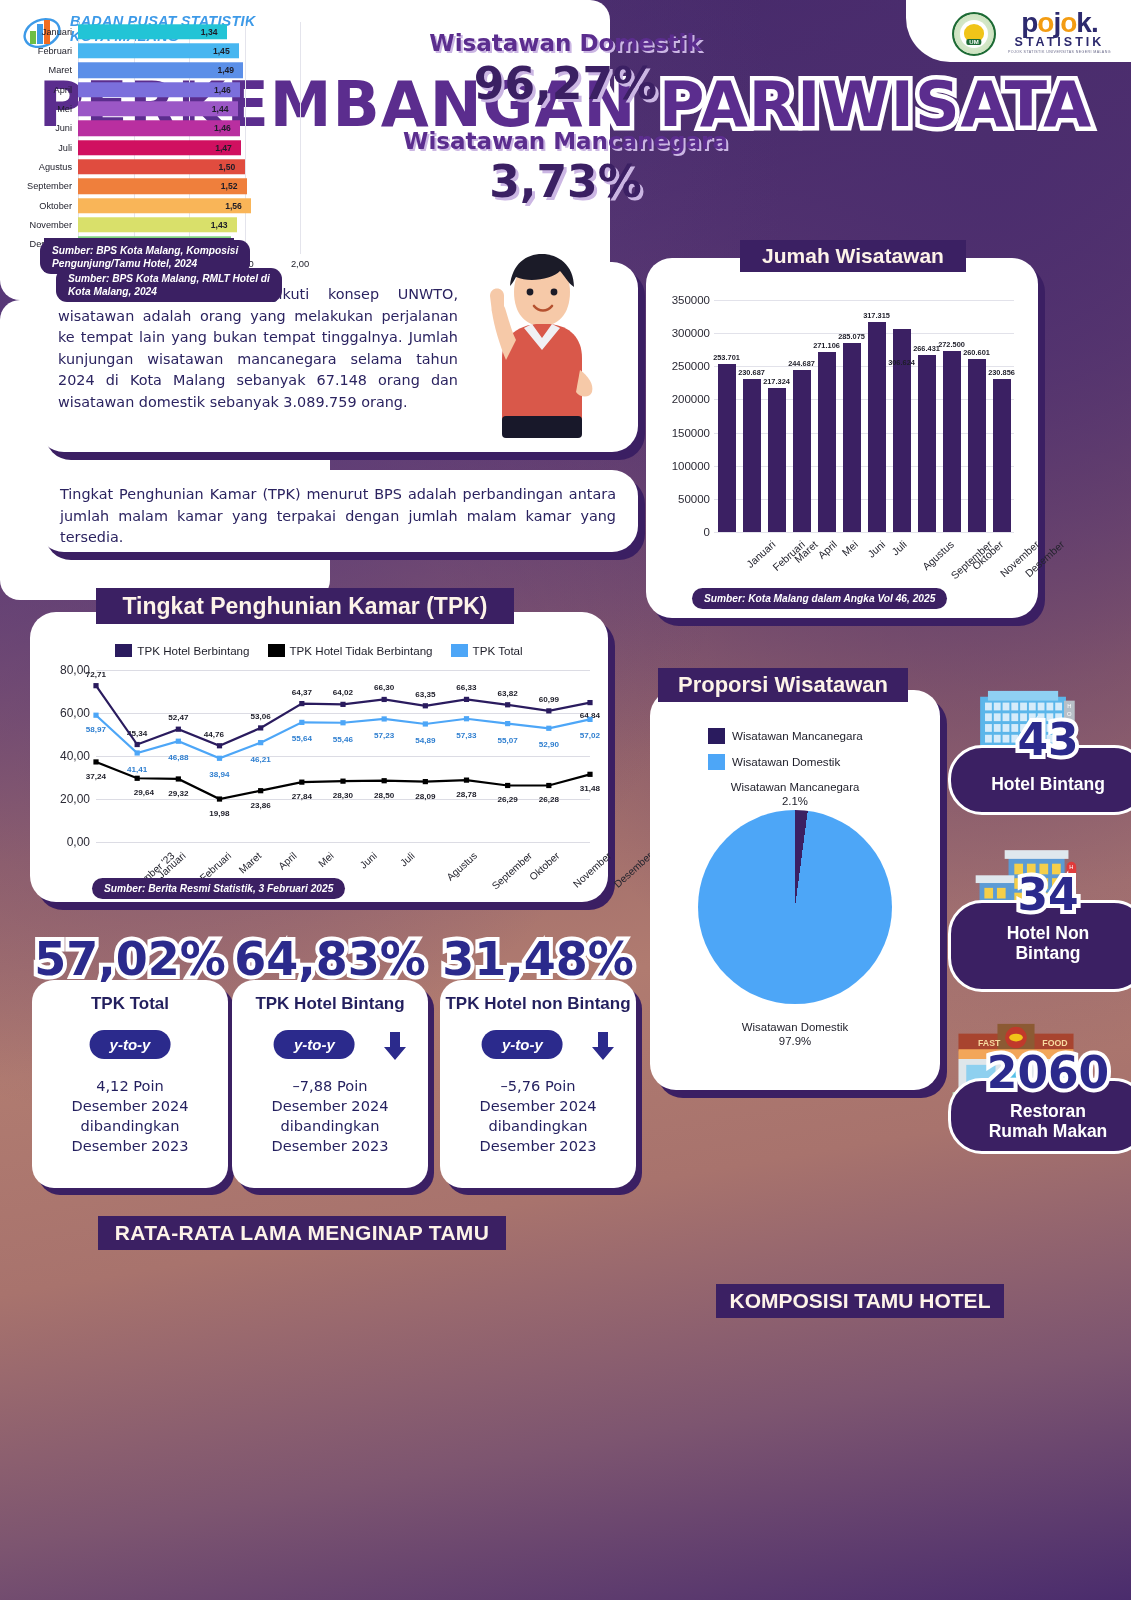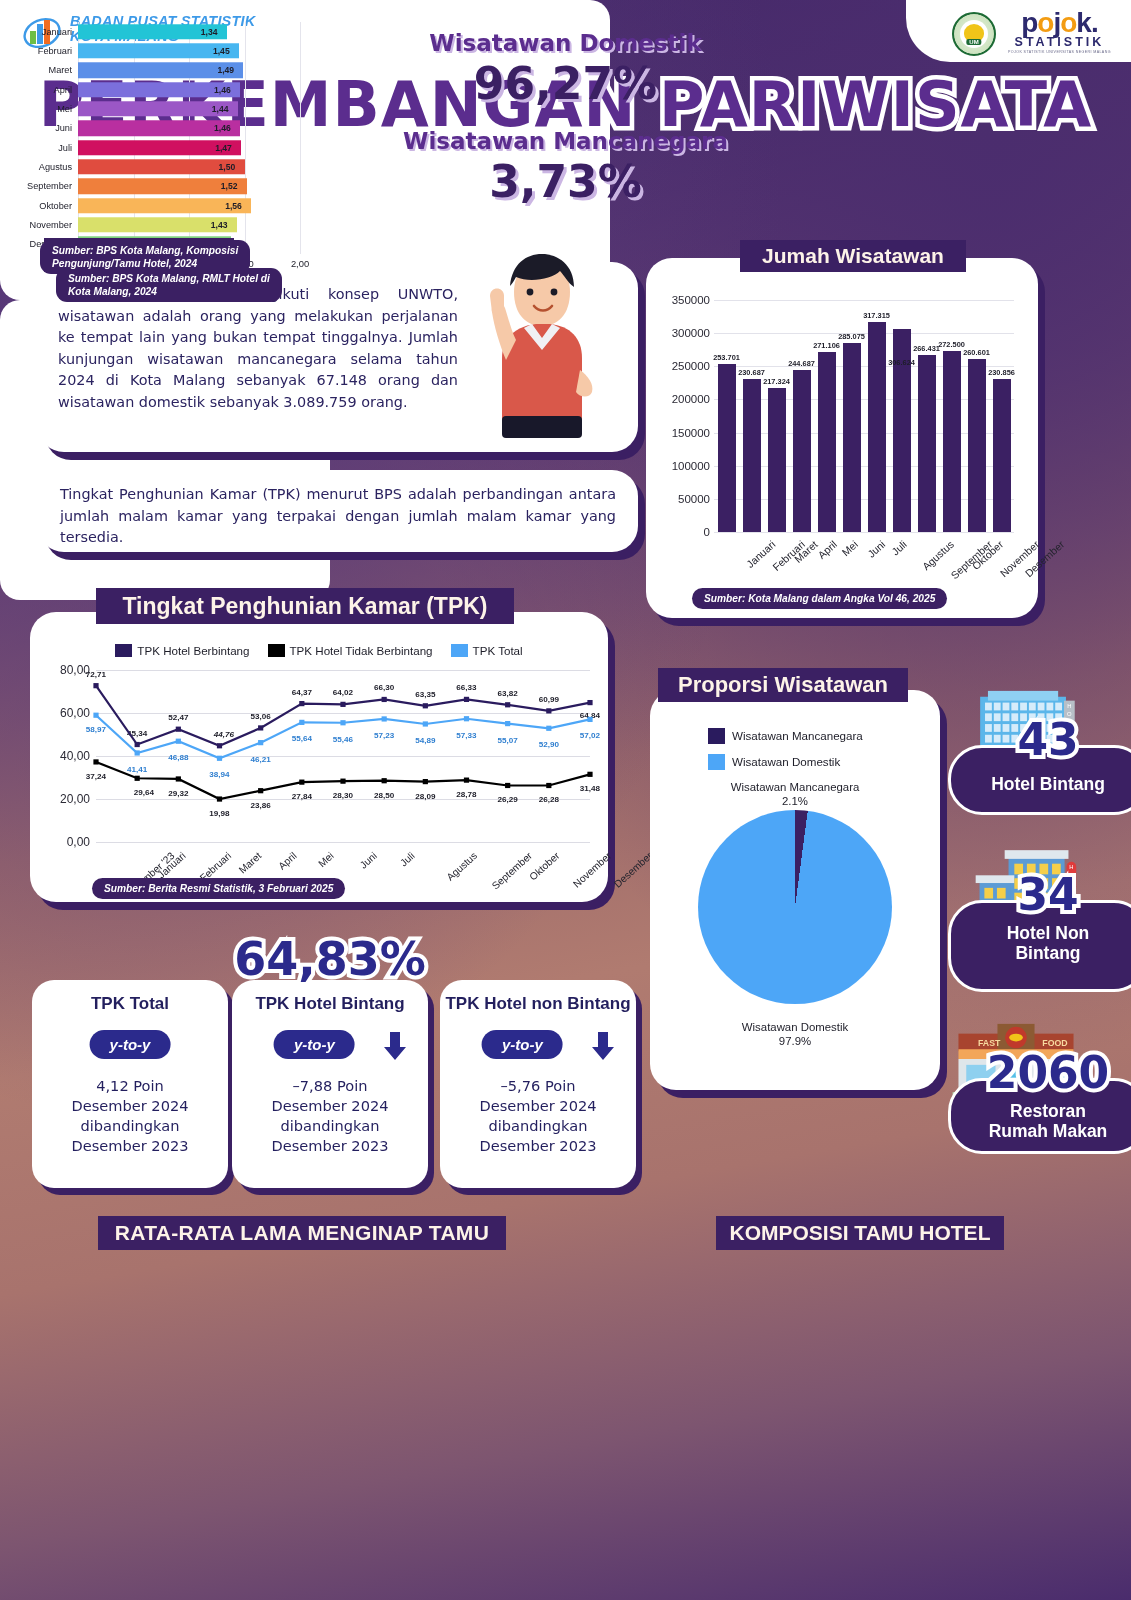--- a/index.html
+++ b/index.html
@@ -111,21 +111,21 @@
   .rl-name{position:absolute;right:100%;padding-right:6px;transform:translateY(-50%);font-size:9.2px;color:#1d1d28;white-space:nowrap;}
   .rl-bar{position:absolute;left:0;transform:translateY(-50%);}
   .rl-val{position:absolute;transform:translateY(-50%);font-size:8.6px;font-weight:bold;color:#1d1d28;}
   .rl-vgrid{position:absolute;top:0;bottom:0;width:1px;background:#e4e4ec;}
   .rl-xtick{position:absolute;transform:translateX(-50%);font-size:9.4px;color:#1d1d28;}
   #rl-text{position:absolute;left:330px;top:44px;width:262px;text-align:center;font-size:14.7px;line-height:22px;
     color:#2b2360;font-family:"DejaVu Sans",sans-serif;}
 
   
   #kt-card{left:716px;top:1240px;width:330px;height:300px;background:#fff;border-radius:20px;}
-  #kt-ribbon{left:716px;top:1216px;width:288px;height:34px;font-size:21px;}
+  #kt-ribbon{left:716px;top:1284px;width:288px;height:34px;font-size:21px;}
   .kt-head{position:absolute;width:100%;text-align:center;font-family:"DejaVu Sans",sans-serif;font-weight:bold;
     font-size:23px;color:#5b2d8e;text-shadow:2px 2px 0 #cbb6e3;}
   .kt-big{position:absolute;width:100%;text-align:center;font-family:"DejaVu Sans",sans-serif;font-weight:bold;
     font-size:44px;color:#3b2063;text-shadow:3px 3px 0 #cbb6e3;}
 </style>
 </head>
 <body>
 
 <div id="hdr-left-plate"></div>
 <div id="hdr-right-plate"></div>
@@ -265,21 +265,21 @@
       <div class="tpk-ytick" style="top: 129px;">20,00</div>
       <div class="tpk-grid" style="top: 86px;"></div>
       <div class="tpk-ytick" style="top: 86px;">40,00</div>
       <div class="tpk-grid" style="top: 43px;"></div>
       <div class="tpk-ytick" style="top: 43px;">60,00</div>
       <div class="tpk-grid" style="top: 0px;"></div>
       <div class="tpk-ytick" style="top: 0px; margin-left: 40px;">80,00</div>
       <div class="tpk-lbl" style="left: 0px; top: -0.3265px; color: rgb(29, 29, 40);">72,71</div>
       <div class="tpk-lbl" style="left: 41.1667px; top: 58.519px; color: rgb(29, 29, 40);">45,34</div>
       <div class="tpk-lbl" style="left: 82.3333px; top: 43.1895px; color: rgb(29, 29, 40);">52,47</div>
-      <div class="tpk-lbl" style="left: 128px; top: 59.766px; color: rgb(29, 29, 40); font-style: italic;">44,76</div>
+      <div class="tpk-lbl" style="left: 118px; top: 59.766px; color: rgb(29, 29, 40);">44,76</div>
       <div class="tpk-lbl" style="left: 164.667px; top: 41.921px; color: rgb(29, 29, 40);">53,06</div>
       <div class="tpk-lbl" style="left: 205.833px; top: 17.6045px; color: rgb(29, 29, 40);">64,37</div>
       <div class="tpk-lbl" style="left: 247px; top: 18.357px; color: rgb(29, 29, 40);">64,02</div>
       <div class="tpk-lbl" style="left: 288.167px; top: 13.455px; color: rgb(29, 29, 40);">66,30</div>
       <div class="tpk-lbl" style="left: 329.333px; top: 19.7975px; color: rgb(29, 29, 40);">63,35</div>
       <div class="tpk-lbl" style="left: 370.5px; top: 13.3905px; color: rgb(29, 29, 40);">66,33</div>
       <div class="tpk-lbl" style="left: 411.667px; top: 18.787px; color: rgb(29, 29, 40);">63,82</div>
       <div class="tpk-lbl" style="left: 452.833px; top: 24.8715px; color: rgb(29, 29, 40);">60,99</div>
       <div class="tpk-lbl" style="left: 494px; top: 16.594px; color: rgb(29, 29, 40); margin-top: 24px;">64,84</div>
       <div class="tpk-lbl" style="left: 0px; top: 101.934px; color: rgb(29, 29, 40);">37,24</div>
@@ -365,40 +365,42 @@
       <div class="tpk-xlab" style="left: 421.667px; top: 180px;">Oktober</div>
       <div class="tpk-xlab" style="left: 462.833px; top: 180px;">November</div>
       <div class="tpk-xlab" style="left: 504px; top: 180px;">Desember</div>
     </div>
   <div class="src" style="left:62px;top:266px;">Sumber: Berita Resmi Statistik, 3 Februari 2025</div>
 </div>
 <div class="ribbon" id="tpk-ribbon">Tingkat Penghunian Kamar (TPK)</div>
 
 <div id="pct-zone">
     <div class="pct-card" style="left: 32px;">
+      <div class="pct-big">57,02%</div>
       <div class="pct-sub">TPK Total</div>
       <div class="pct-pill">y-to-y</div>
       <div class="pct-note" style="white-space: pre-line;">4,12 Poin
 Desember 2024
 dibandingkan
 Desember 2023</div>
     </div>
     <div class="pct-card" style="left: 232px;">
       <div class="pct-big">64,83%</div>
       <div class="pct-sub">TPK Hotel Bintang</div>
       <div class="pct-pill" style="left: 42%;">y-to-y</div>
       <div class="pct-arrow" style="right: 22px;"><svg viewBox="0 0 22 28" width="22" height="28">
           <path d="M6 0h10v15h6L11 28 0 15h6z" fill="#2b2a8c"></path>
         </svg></div>
       <div class="pct-note" style="white-space: pre-line;">–7,88 Poin
 Desember 2024
 dibandingkan
 Desember 2023</div>
     </div>
     <div class="pct-card" style="left: 440px;">
+      <div class="pct-big">31,48%</div>
       <div class="pct-sub">TPK Hotel non Bintang</div>
       <div class="pct-pill" style="left: 42%;">y-to-y</div>
       <div class="pct-arrow" style="right: 22px;"><svg viewBox="0 0 22 28" width="22" height="28">
           <path d="M6 0h10v15h6L11 28 0 15h6z" fill="#2b2a8c"></path>
         </svg></div>
       <div class="pct-note" style="white-space: pre-line;">–5,76 Poin
 Desember 2024
 dibandingkan
 Desember 2023</div>
     </div>

